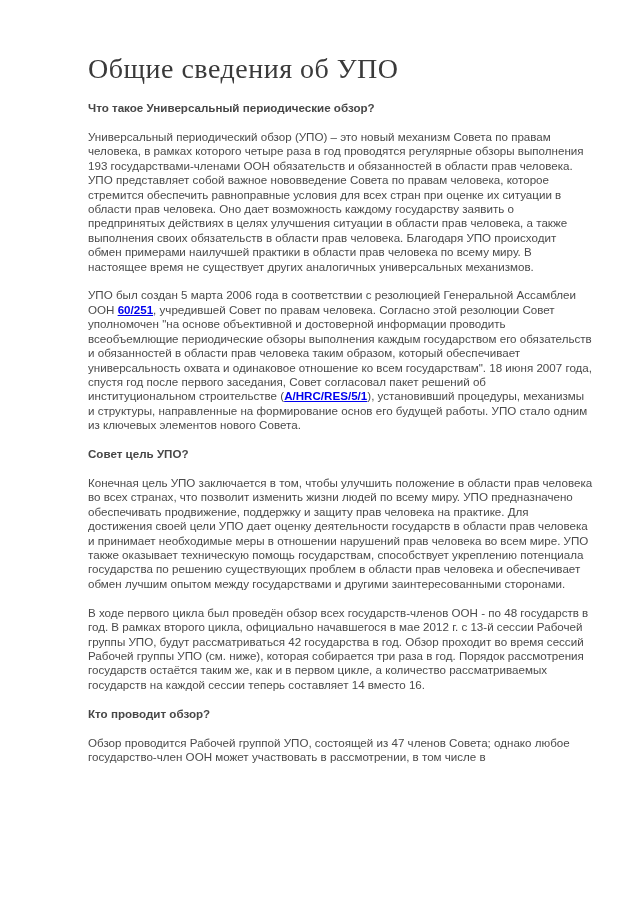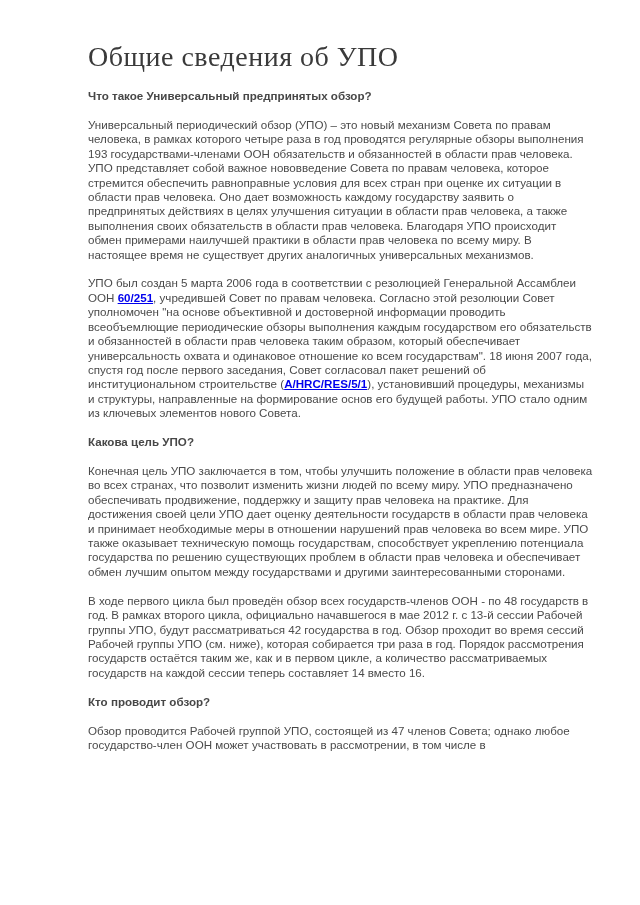--- a/index.html
+++ b/index.html
@@ -6,21 +6,21 @@
   body {
     width: 640px;
     height: 905px;
     background: #ffffff;
     overflow: hidden;
     position: relative;
   }
   .page {
     position: absolute;
     left: 88px;
-    top: 40px;
+    top: 52px;
     width: 505px;
     font-family: "Liberation Sans", sans-serif;
     font-size: 11.6px;
     line-height: 14.4px;
     color: #4a4a4a;
   }
   h1.doc-title {
     font-family: "Liberation Serif", "DejaVu Serif", serif;
     font-weight: 400;
     font-size: 28px;
@@ -45,22 +45,22 @@
     font-weight: 700;
     cursor: pointer;
   }
 </style>
 </head>
 <body>
 
 <div class="page">
   <h1 class="doc-title">Общие сведения об УПО</h1>
   <div id="sections">
-      <h2 class="sec-heading">Что такое Универсальный предпринятых обзор?</h2>
+      <h2 class="sec-heading">Что такое Универсальный периодические обзор?</h2>
       <p class="para"><span>Универсальный периодический обзор (УПО) – это новый механизм Совета по правам человека, в рамках которого четыре раза в год проводятся регулярные обзоры выполнения 193 государствами-членами ООН обязательств и обязанностей в области прав человека. УПО представляет собой важное нововведение Совета по правам человека, которое стремится обеспечить равноправные условия для всех стран при оценке их ситуации в области прав человека. Оно дает возможность каждому государству заявить о предпринятых действиях в целях улучшения ситуации в области прав человека, а также выполнения своих обязательств в области прав человека. Благодаря УПО происходит обмен примерами наилучшей практики в области прав человека по всему миру. В настоящее время не существует других аналогичных универсальных механизмов.</span></p>
       <p class="para"><span>УПО был создан 5 марта 2006 года в соответствии с резолюцией Генеральной Ассамблеи ООН </span><a class="doc-link" href="#">60/251</a><span>, учредившей Совет по правам человека. Согласно этой резолюции Совет уполномочен "на основе объективной и достоверной информации проводить всеобъемлющие периодические обзоры выполнения каждым государством его обязательств и обязанностей в области прав человека таким образом, который обеспечивает универсальность охвата и одинаковое отношение ко всем государствам". 18 июня 2007 года, спустя год после первого заседания, Совет согласовал пакет решений об институциональном строительстве (</span><a class="doc-link" href="#">A/HRC/RES/5/1</a><span>), установивший процедуры, механизмы и структуры, направленные на формирование основ его будущей работы. УПО стало одним из ключевых элементов нового Совета.</span></p>
-      <h2 class="sec-heading">Какова цель УПО?</h2>
+      <h2 class="sec-heading">Совет цель УПО?</h2>
       <p class="para"><span>Конечная цель УПО заключается в том, чтобы улучшить положение в области прав человека во всех странах, что позволит изменить жизни людей по всему миру. УПО предназначено обеспечивать продвижение, поддержку и защиту прав человека на практике. Для достижения своей цели УПО дает оценку деятельности государств в области прав человека и принимает необходимые меры в отношении нарушений прав человека во всем мире. УПО также оказывает техническую помощь государствам, способствует укреплению потенциала государства по решению существующих проблем в области прав человека и обеспечивает обмен лучшим опытом между государствами и другими заинтересованными сторонами.</span></p>
       <p class="para"><span>В ходе первого цикла был проведён обзор всех государств-членов ООН - по 48 государств в год. В рамках второго цикла, официально начавшегося в мае 2012 г. с 13-й сессии Рабочей группы УПО, будут рассматриваться 42 государства в год. Обзор проходит во время сессий Рабочей группы УПО (см. ниже), которая собирается три раза в год. Порядок рассмотрения государств остаётся таким же, как и в первом цикле, а количество рассматриваемых государств на каждой сессии теперь составляет 14 вместо 16.</span></p>
       <h2 class="sec-heading">Кто проводит обзор?</h2>
       <p class="para"><span>Обзор проводится Рабочей группой УПО, состоящей из 47 членов Совета; однако любое государство-член ООН может участвовать в рассмотрении, в том числе в</span></p>
     </div>
 </div>
 
 </body></html>

